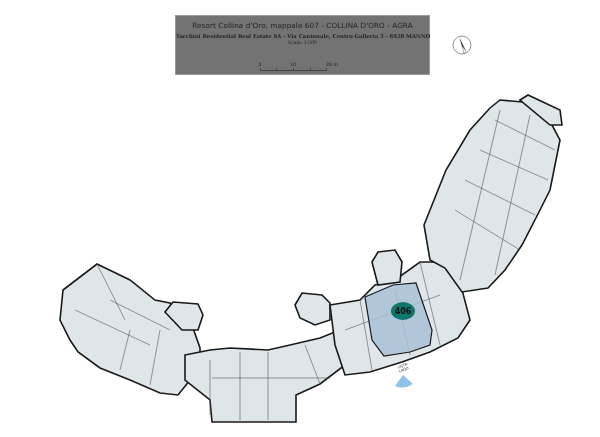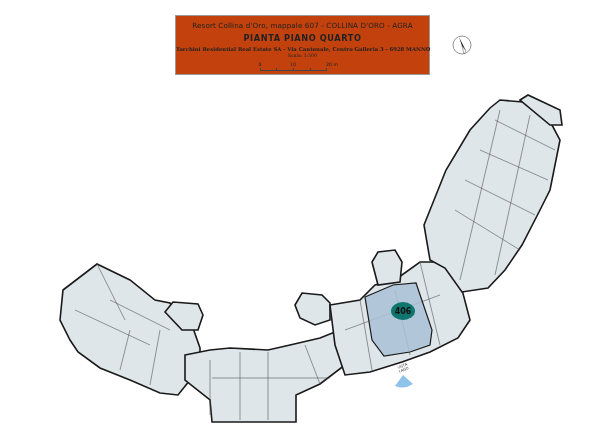--- a/index.html
+++ b/index.html
@@ -1,19 +1,19 @@
 <!DOCTYPE html>
 <html><head>
 <meta charset="utf-8">
 <style>
   html, body { margin:0; padding:0; background:#ffffff; }
   body { width:600px; height:437px; position:relative; overflow:hidden; font-family:"DejaVu Sans", sans-serif; }
   .title-block {
     position:absolute; left:175px; top:15px; width:255px; height:60px;
-    border:1px solid #9a9a9a; background:#c2410c; box-sizing:border-box;
+    border:1px solid #9a9a9a; background:#737373; box-sizing:border-box;
     text-align:center; color:#222;
   }
   .tb-line1 { font-size:7.2px; margin-top:5px; letter-spacing:0.1px; }
   .tb-line2 { font-size:8.2px; font-weight:bold; margin-top:3px; letter-spacing:0.6px; }
   .tb-line3 { font-family:"DejaVu Serif", serif; font-size:5.3px; font-weight:bold; margin-top:3px; white-space:nowrap; }
   .tb-scale { font-size:4.6px; margin-top:1px; font-family:"DejaVu Serif", serif; }
   .scalebar { position:absolute; left:84px; top:47px; width:96px; height:10px; }
   .scalebar .tick-label { position:absolute; top:-1px; font-size:4.6px; transform:translateX(-50%); }
   .scalebar .bar { position:absolute; left:0; top:7px; width:66px; height:0; border-top:1px solid #444; }
   .scalebar .tick { position:absolute; top:5px; width:0; height:3px; border-left:1px solid #444; }
@@ -71,21 +71,20 @@
       <line x1="530" y1="115" x2="495" y2="275"></line>
   </g>
 
   <polygon points="365,297 393,285 416,283 432,330 430,345 410,352 384,356 372,340" fill="#a9c1d6" fill-opacity="0.85" stroke="#1a1a1a" stroke-width="1.2"></polygon>
 
   <path d="M403,375 L395,386 Q404,390 413,384 Z" fill="#8fc3ea" stroke="none"></path>
 </svg>
 
 <div class="title-block">
   <div class="tb-line1">Resort Collina d'Oro, mappale 607 - COLLINA D'ORO - AGRA</div>
-  <div class="tb-line2">PIANTA PIANO QUARTO</div>
   <div class="tb-line3">Tarchini Residential Real Estate SA - Via Cantonale, Centro Galleria 3 - 6928 MANNO</div>
   <div class="tb-scale">Scala: 1:500</div>
   <div class="scalebar">
     <span class="tick-label" style="left:0">0</span>
     <span class="tick-label" style="left:33px">10</span>
     <span class="tick-label" style="left:72px">20 m</span>
     <div class="bar"></div>
     <div class="tick" style="left:0"></div>
     <div class="tick" style="left:16px"></div>
     <div class="tick" style="left:33px"></div>

